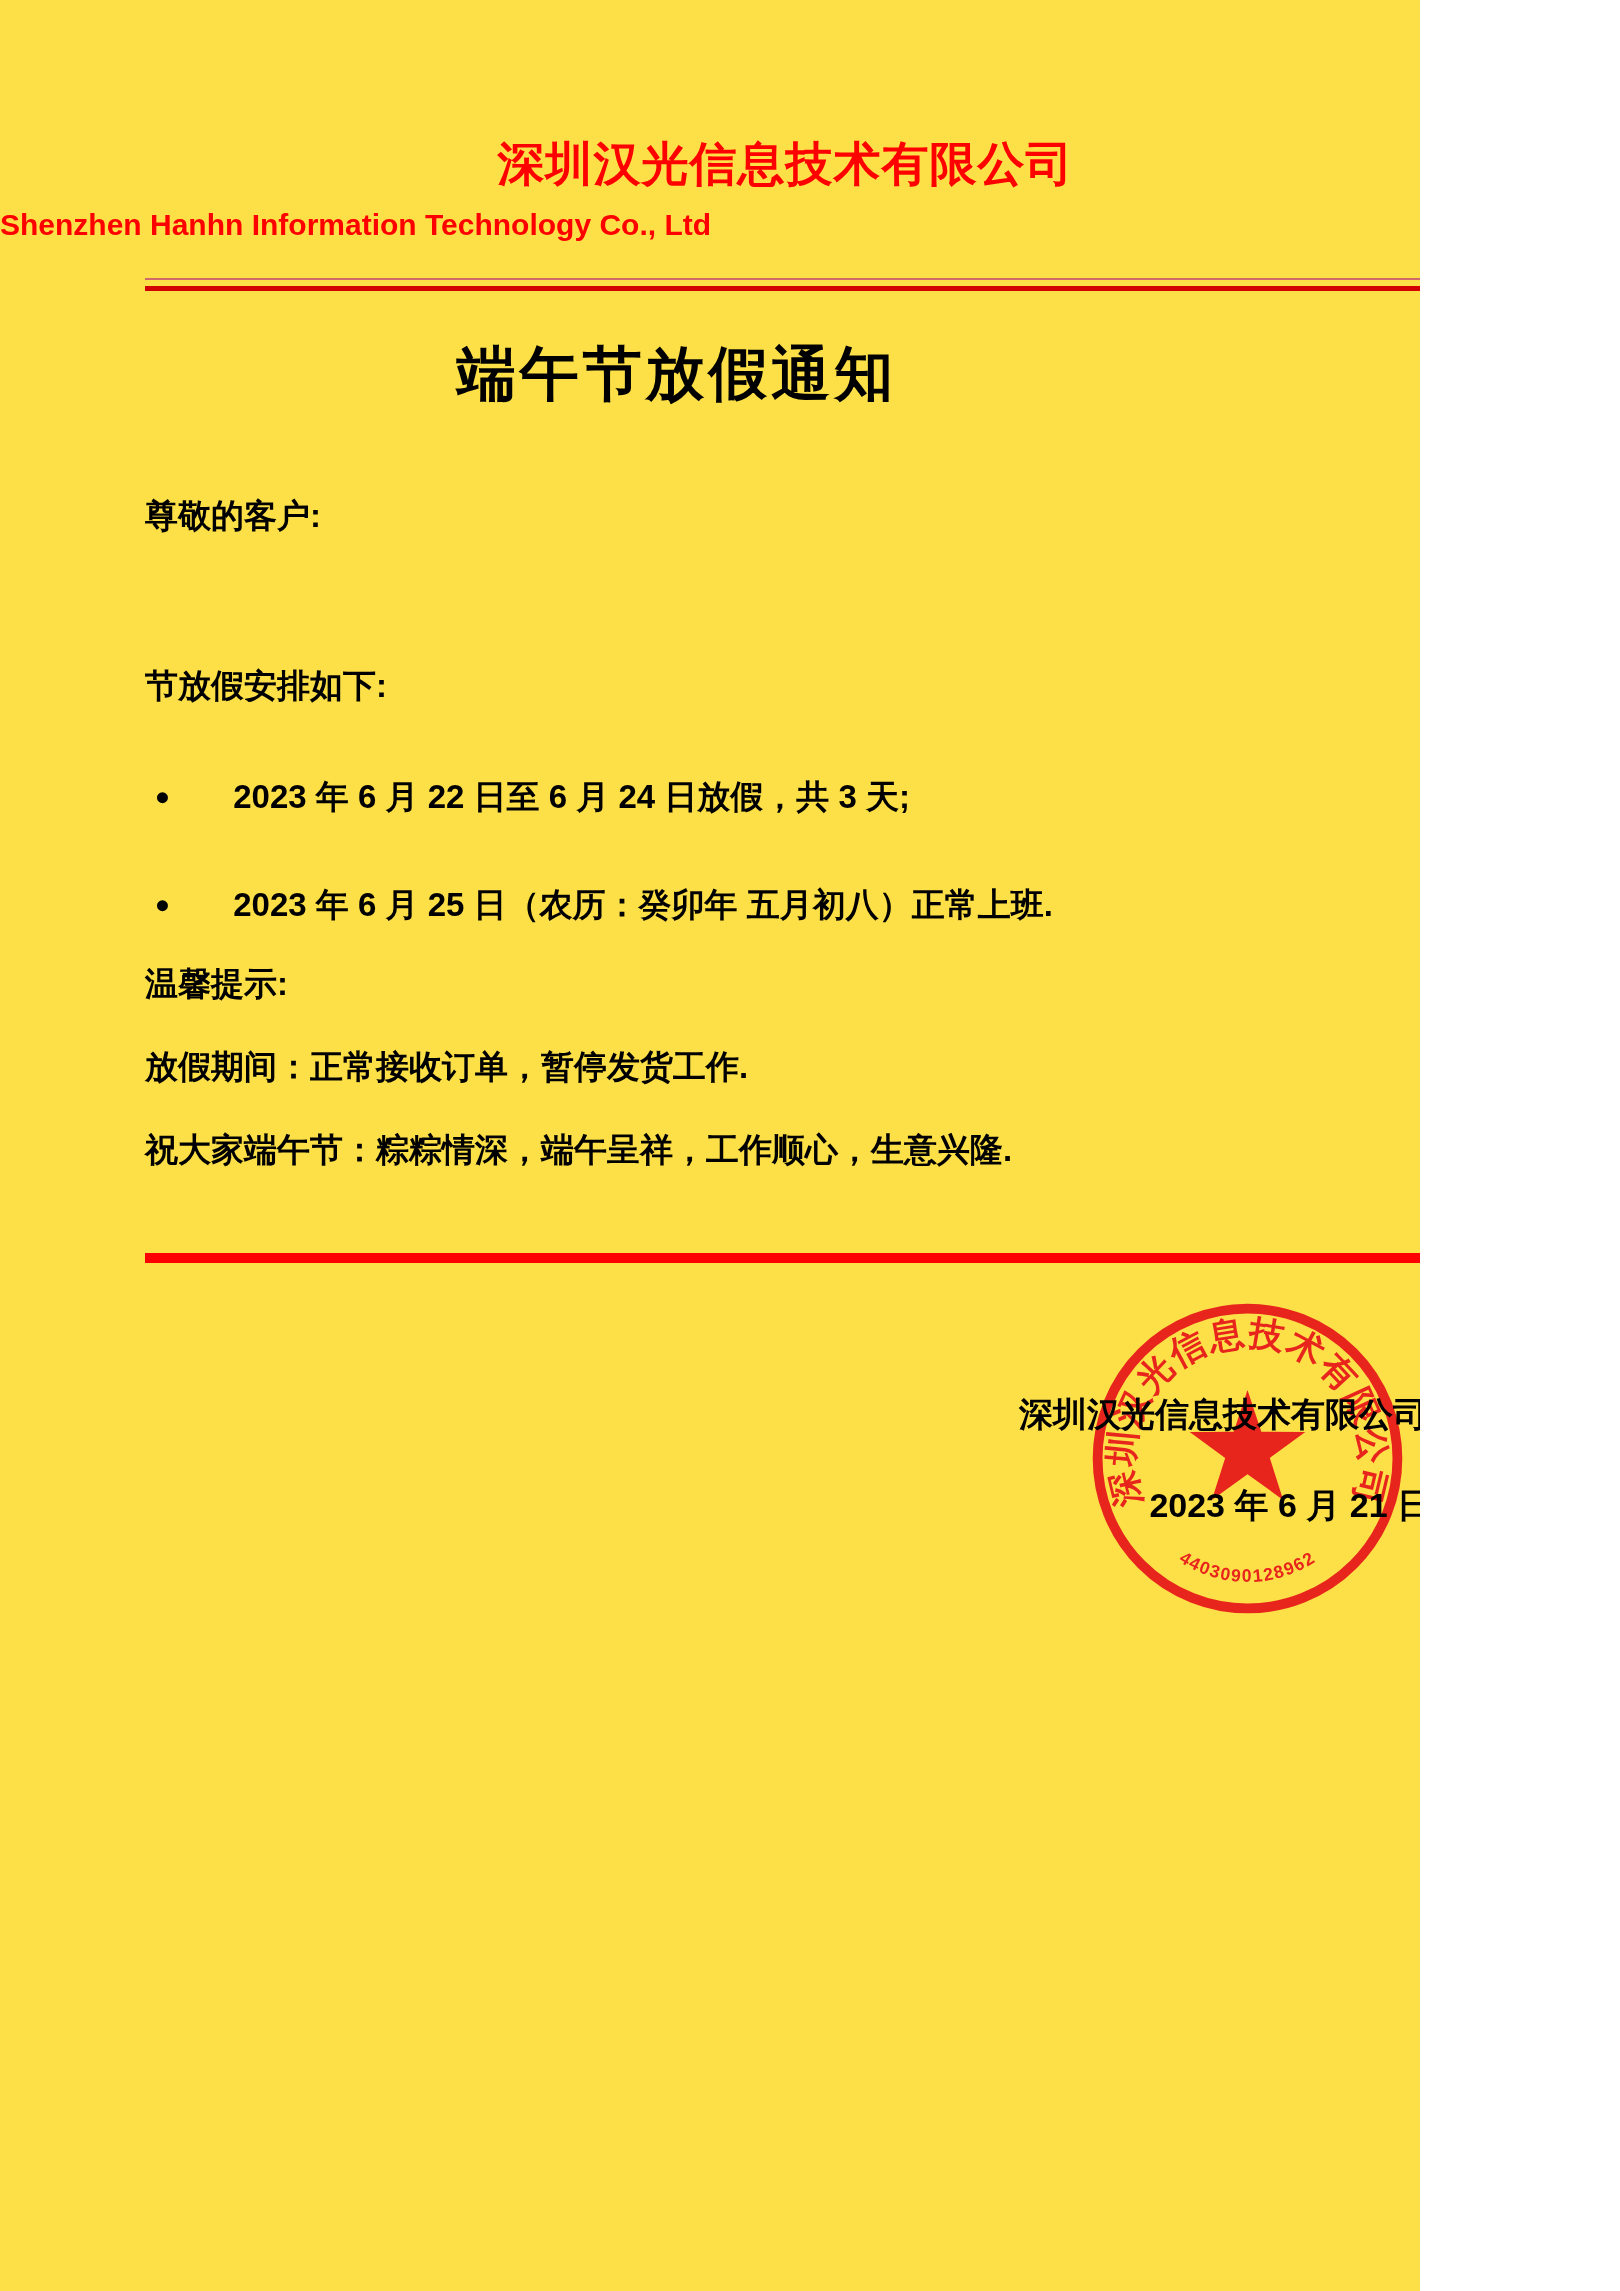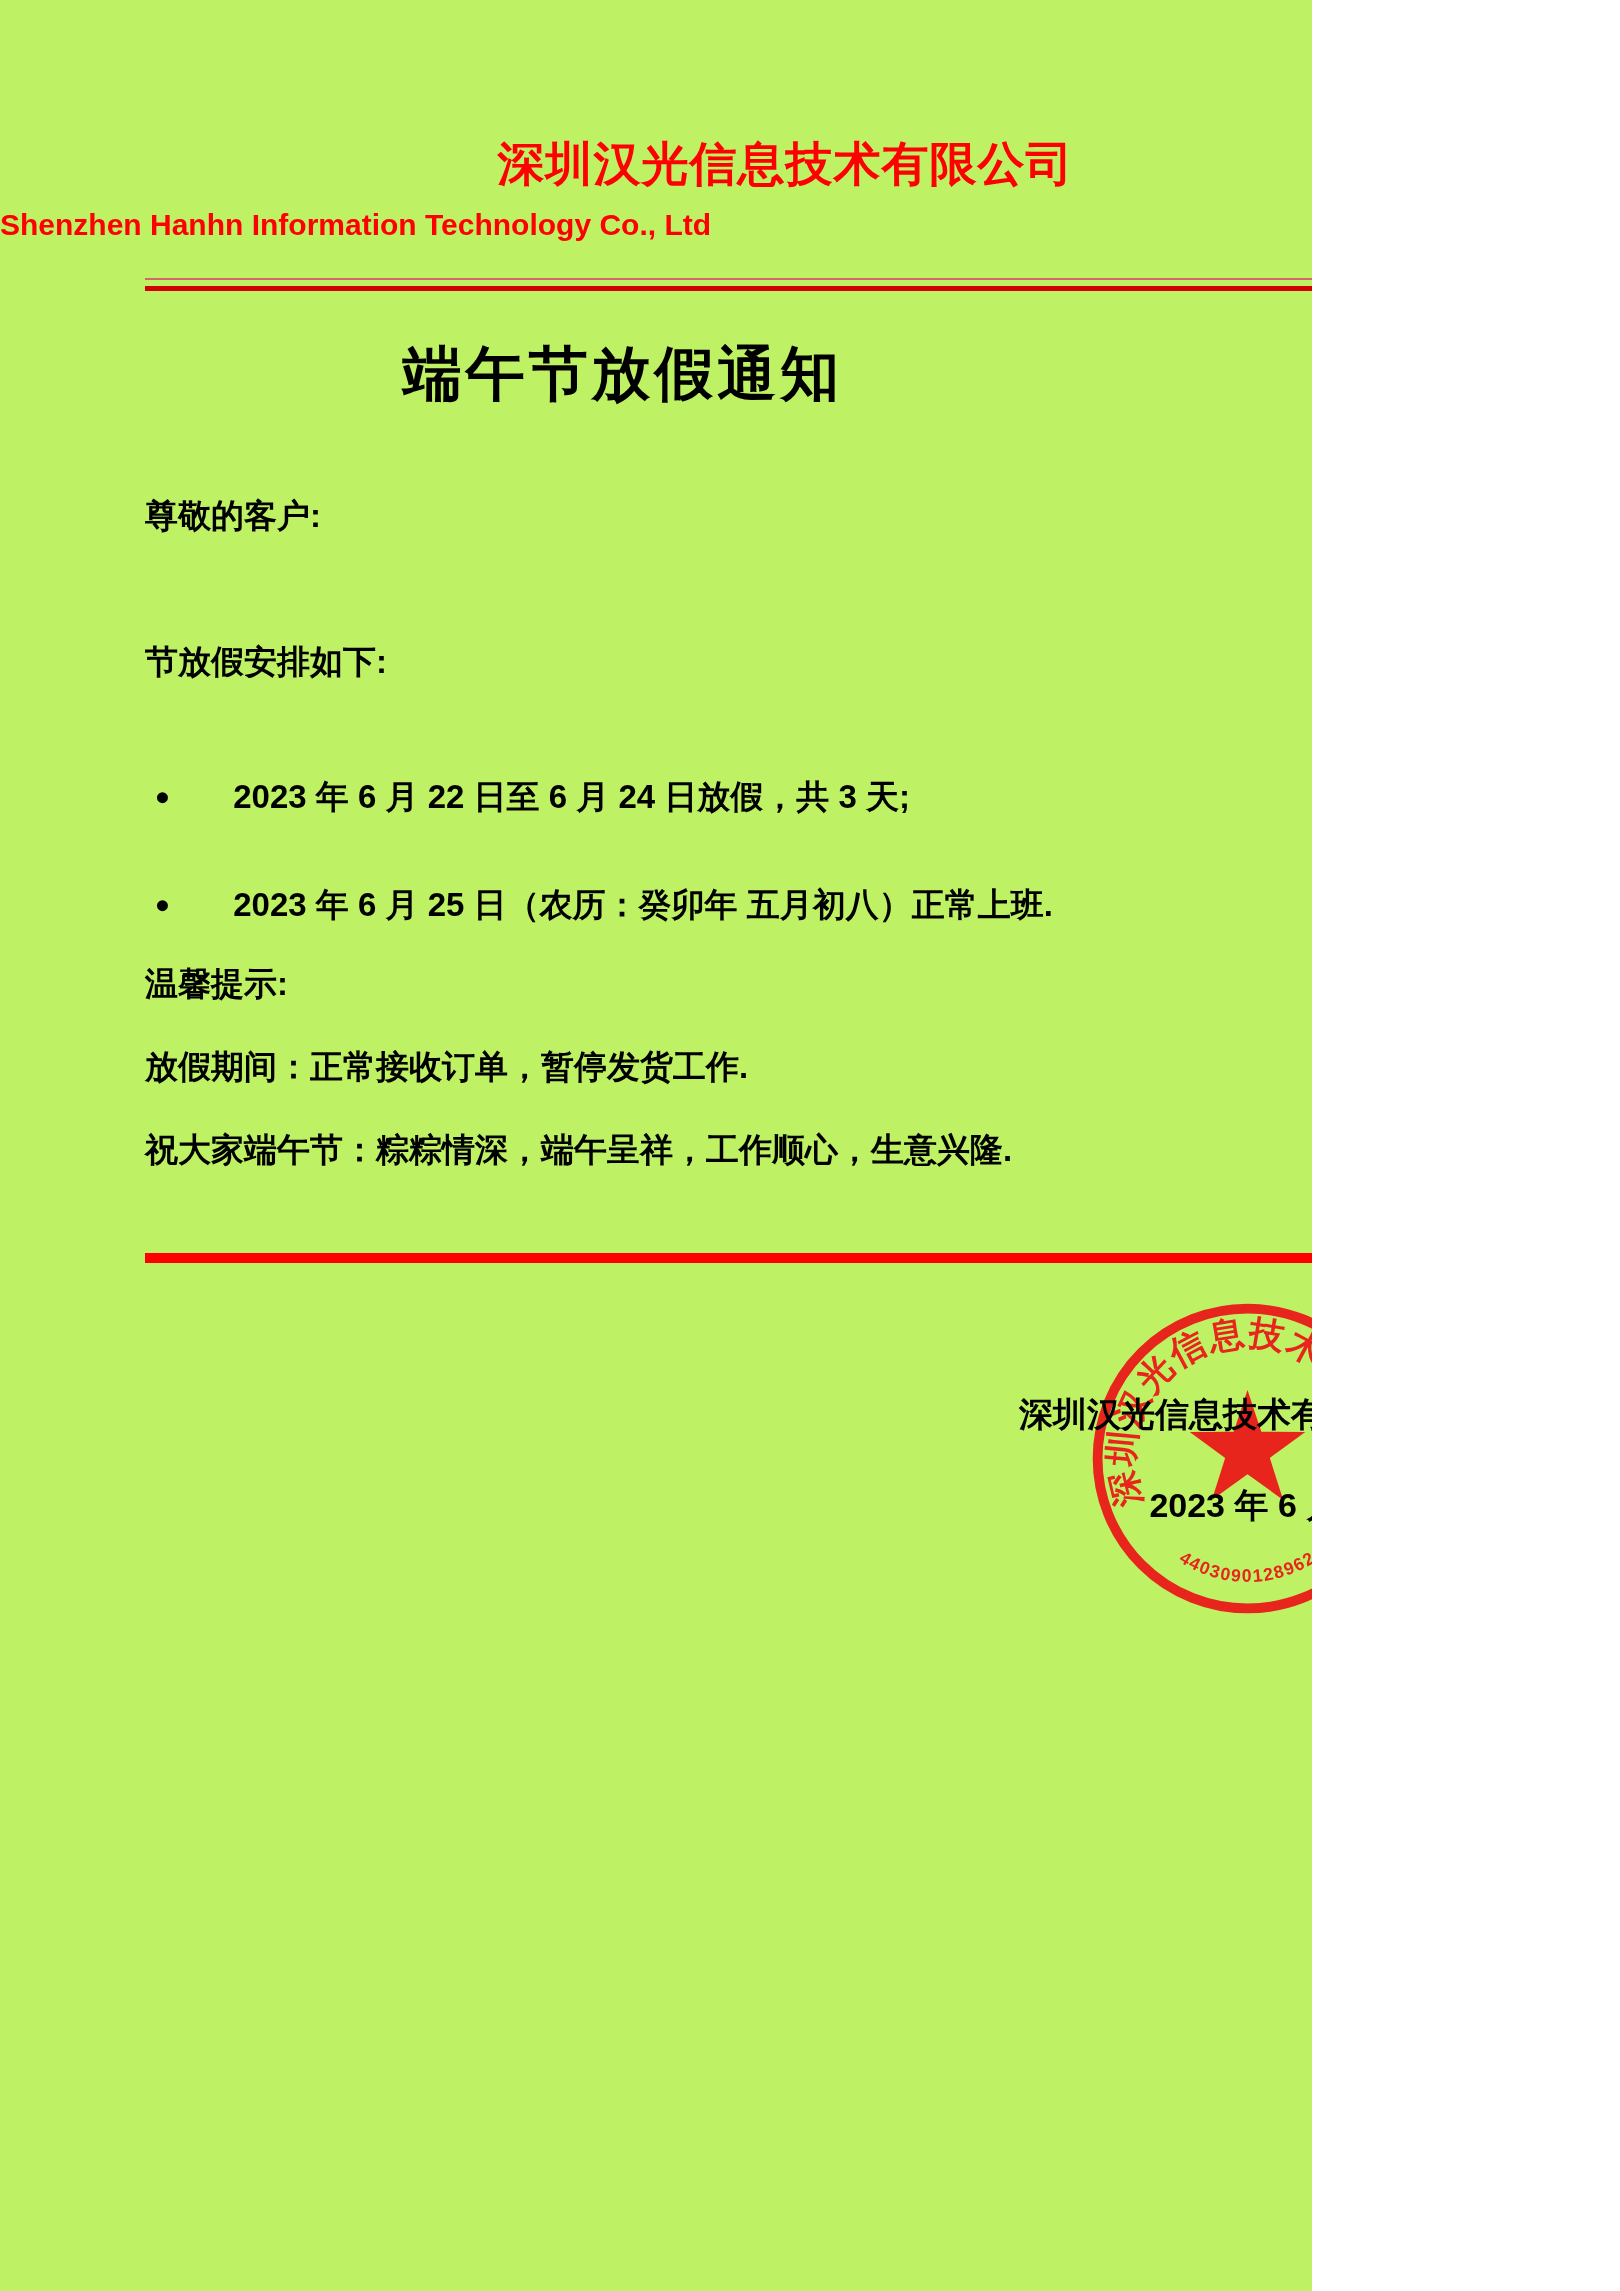--- a/index.html
+++ b/index.html
@@ -1,20 +1,20 @@
 <!DOCTYPE html>
 <html><head>
 <meta charset="utf-8">
 <style>
   html, body { margin: 0; padding: 0; background: #ffffff; }
   .page {
     position: relative;
-    width: 1312px;
+    width: 1420px;
     height: 2292px;
-    background: #bef264;
+    background: #fde047;
     font-family: "Liberation Sans", sans-serif;
     overflow: hidden;
   }
 
   
   .company-cn {
     position: absolute;
     top: 133px; left: 0; width: 1571px;
     text-align: center;
     font-size: 47px;
@@ -59,21 +59,21 @@
     left: 145px;
     font-size: 33px;
     font-weight: 800;
     color: #000000;
     white-space: nowrap;
     line-height: 1.25;
     text-align: center;
   }
   .salutation { top: 495px; }
   .intro-1    { top: 580px; left: 208px; }
-  .intro-2    { top: 641px; }
+  .intro-2    { top: 665px; }
   .bullet-row-1 { top: 776px; }
   .bullet-row-2 { top: 884px; }
   .tips-head  { top: 963px; }
   .tip-1      { top: 1046px; }
   .tip-2      { top: 1129px; }
 
   .bullet-row .dot {
     display: inline-block;
     font-size: 25.5px;
     vertical-align: 2.9px;

